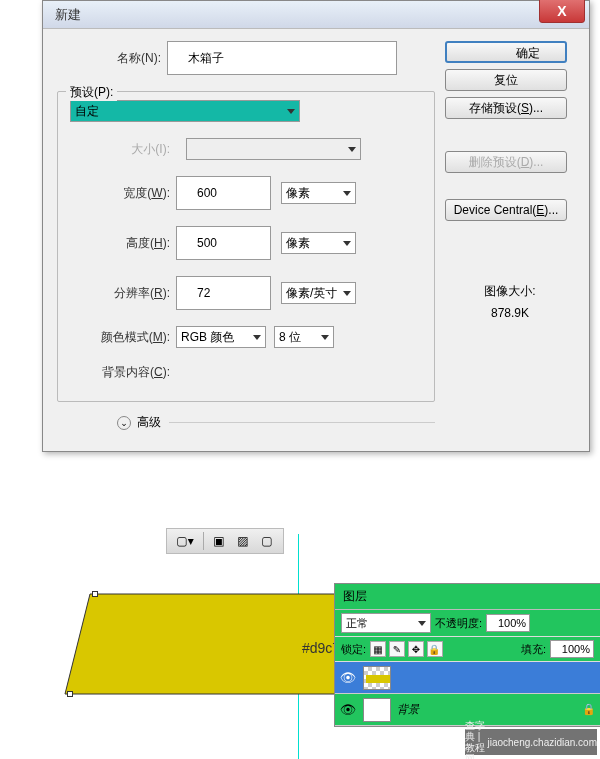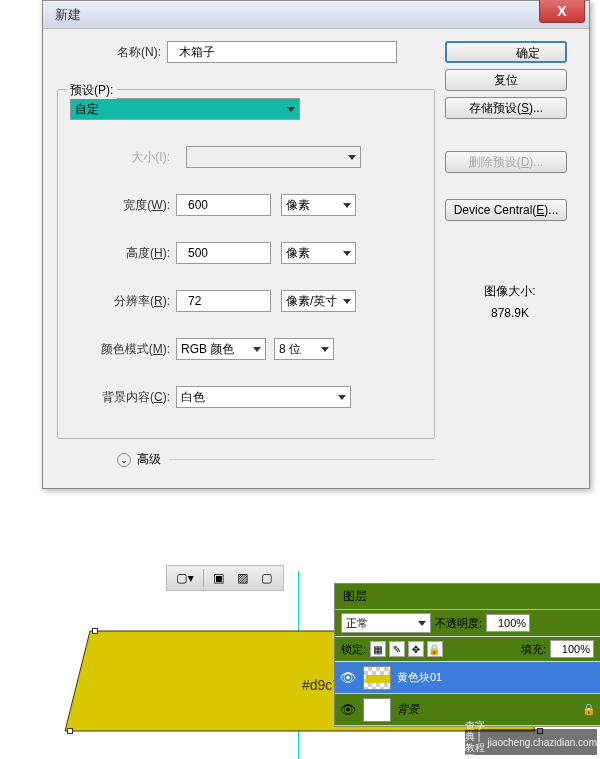--- a/index.html
+++ b/index.html
@@ -8,24 +8,24 @@
     
     .dialog { width: 548px; margin-left: 42px; border: 1px solid #888; background: #f0f0f0; box-shadow: 2px 2px 6px rgba(0,0,0,0.3); }
     .titlebar { height: 28px; background: linear-gradient(to bottom, #e8f0f8, #d0d8e8); display: flex; align-items: center; padding-left: 12px; border-bottom: 1px solid #bbb; position: relative; }
     .titlebar-title { font-size: 13px; color: #333; }
     .close-btn { position: absolute; right: 4px; top: -2px; width: 46px; height: 24px; background: linear-gradient(to bottom, #e07070, #c83838); color: #fff; display: flex; align-items: center; justify-content: center; border: 1px solid #a03030; border-radius: 0 0 3px 3px; font-size: 14px; font-weight: bold; }
     
     .dialog-body { display: flex; padding: 12px 14px 20px 14px; }
     .form-col { flex: 1; }
     .button-col { width: 130px; margin-left: 10px; }
     
-    .form-row { display: flex; align-items: center; margin-bottom: 26px; }
+    .form-row { display: flex; align-items: center; margin-bottom: 16px; }
     .form-label { width: 110px; text-align: right; padding-right: 6px; color: #333; }
     .form-label.disabled { color: #aaa; }
-    .form-input { height: 22px; border: 1px solid #999; padding: 0 11px; font-size: 12px; background: #fff; }
+    .form-input { height: 34px; border: 1px solid #999; padding: 0 20px; font-size: 12px; background: #fff; }
     .name-input { width: 230px; }
     .preset-select { width: 230px; height: 22px; border: 1px solid #999; background: #14b8a6; padding: 0 4px; display: flex; align-items: center; justify-content: space-between; }
     .small-input { width: 95px; }
     .unit-select { width: 75px; height: 22px; border: 1px solid #999; background: #fff; margin-left: 10px; padding: 0 4px; display: flex; align-items: center; justify-content: space-between; }
     .unit-select.disabled { background: #eee; }
     .dropdown-arrow { width: 0; height: 0; border-left: 4px solid transparent; border-right: 4px solid transparent; border-top: 5px solid #333; }
     .small-sel { width: 90px; height: 22px; border: 1px solid #999; background: #fff; padding: 0 4px; display: flex; align-items: center; justify-content: space-between; }
     .bit-sel { width: 60px; margin-left: 8px; }
     .wide-sel { width: 175px; }
     
@@ -48,21 +48,21 @@
     .tool-btn.group1 { width: 28px; }
     .sep { width: 1px; height: 18px; background: #aaa; margin: 0 2px; }
     
     .shape-canvas { position: relative; width: 480px; height: 250px; margin-left: 60px; }
     .guide-v { position: absolute; left: 238px; top: -20px; height: 260px; width: 1px; background: #00e0d0; }
     .trapezoid-svg { position: absolute; left: 0; top: 10px; }
     .handle { position: absolute; width: 6px; height: 6px; border: 1px solid #333; background: #fff; }
     .color-label { position: absolute; left: 242px; top: 86px; font-size: 14px; color: #333; }
     
     
-    .layers-panel { position: absolute; left: 334px; top: 583px; width: 267px; border: 1px solid #888; background: #4d7c0f; font-size: 11px; }
+    .layers-panel { position: absolute; left: 334px; top: 583px; width: 267px; border: 1px solid #888; background: #22c55e; font-size: 11px; }
     .panel-tab { padding: 4px 8px; border-bottom: 1px solid #bbb; font-size: 12px; }
     .panel-row { display: flex; align-items: center; padding: 3px 6px; gap: 4px; border-bottom: 1px solid #ddd; }
     .panel-select { height: 20px; border: 1px solid #999; background: #fff; padding: 0 4px; display: flex; align-items: center; justify-content: space-between; flex: 1; min-width: 0; }
     .panel-lbl { font-size: 11px; }
     .pct-box { width: 44px; height: 18px; border: 1px solid #999; background: #fff; display: flex; align-items: center; justify-content: flex-end; padding-right: 3px; }
     .lock-icons { display: flex; gap: 3px; }
     .lock-icon { width: 16px; height: 16px; border: 1px solid #aaa; background: #f8f8f8; display: flex; align-items: center; justify-content: center; font-size: 10px; }
     .layer-row { display: flex; align-items: center; height: 32px; border-bottom: 1px solid #ccc; padding: 0 4px; }
     .layer-row.selected { background: #3b7dd8; color: #fff; }
     .vis-eye { width: 18px; height: 18px; display: flex; align-items: center; justify-content: center; font-size: 13px; }
@@ -135,24 +135,20 @@
             <span>RGB 颜色</span>
               <span class="dropdown-arrow"></span>
           </div>
           <div class="small-sel bit-sel">
             <span>8 位</span>
               <span class="dropdown-arrow"></span>
           </div>
         </div>
         <div class="form-row">
           <span class="form-label">背景内容(<span class="u">C</span>):</span>
-          <div class="small-sel" style="width:175px">
-            <span>白色</span>
-              <span class="dropdown-arrow"></span>
-          </div>
         </div>
       </div>
       <div class="advanced-row">
         <div class="adv-toggle">⌄</div>
         <span>高级</span>
         <div class="adv-line"></div>
       </div>
     </div>
     <div class="button-col">
       <div class="btn primary">确定</div>
@@ -214,21 +210,20 @@
     <span class="panel-lbl">填充:</span>
     <div class="pct-box">
         <span>100%</span>
       </div>
   </div>
   <div class="layer-row selected">
     <div class="vis-eye">👁</div>
     <div class="layer-thumb checker">
         <div class="thumb-shape"></div>
       </div>
-    <span class="layer-name">黄色块01</span>
   </div>
   <div class="layer-row">
     <div class="vis-eye">👁</div>
     <div class="layer-thumb"></div>
     <span class="layer-name" style="font-style:italic">背景</span>
     <span class="layer-lock">🔒</span>
   </div>
 </div>
 
 <div class="watermark">

